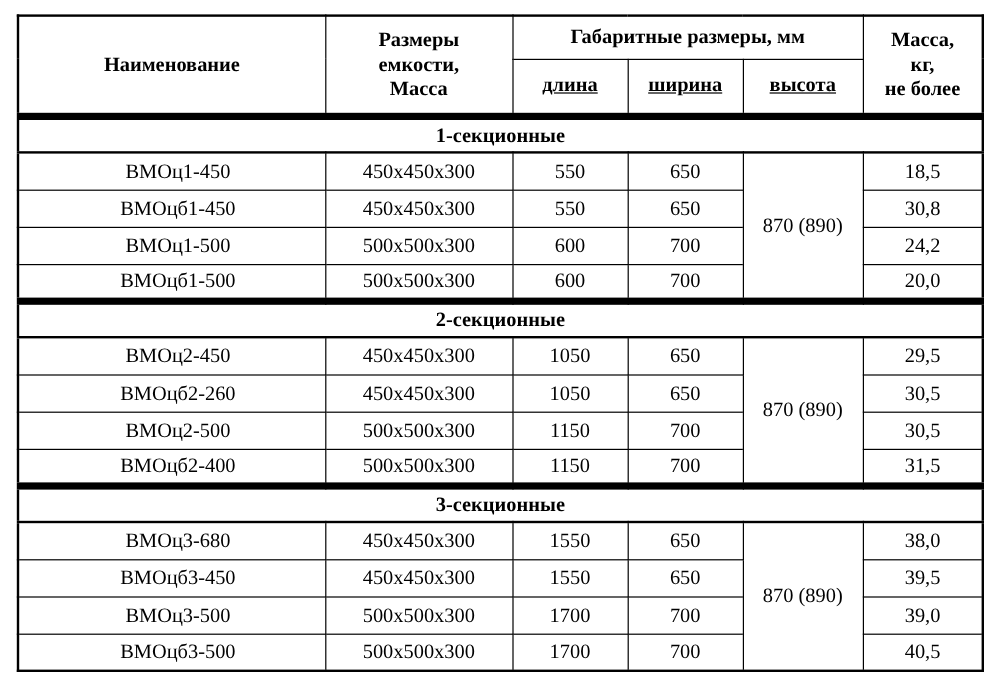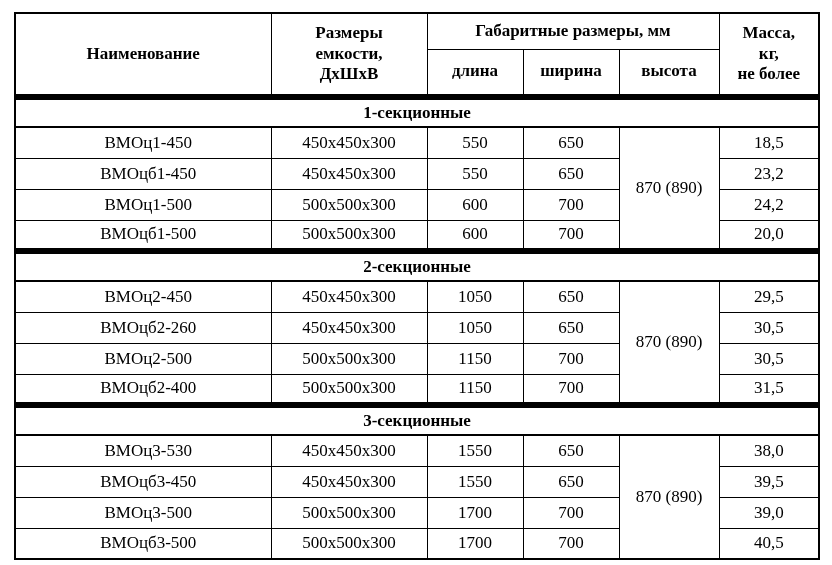--- a/index.html
+++ b/index.html
@@ -28,21 +28,21 @@
     font-size: 17px;
     text-align: center;
     vertical-align: middle;
     overflow: hidden;
   }
   .spec th {
     font-weight: bold;
     line-height: 1.22;
   }
   .spec thead tr.h1 th { height: 36px; }
-  .spec thead tr.h2 th { height: 48px; }
+  .spec thead tr.h2 th { height: 48px; text-decoration: underline; }
   .pre { white-space: pre-line; }
   .spec tr.section-row td {
     height: 30px;
     font-weight: bold;
     border-top: 6px solid #000000;
     border-bottom: 2px solid #000;
   }
   .spec tbody tr.data-row td { height: 31px; }
   .spec td.name {
     text-align: center;
@@ -60,21 +60,21 @@
       <col style="width:96px">
       <col style="width:96px">
       <col style="width:100px">
       <col style="width:100px">
     </colgroup>
     <thead>
       <tr class="h1">
         <th rowspan="2">Наименование</th>
         <th rowspan="2" class="pre">Размеры
 емкости,
-ДхШхВ</th>
+Масса</th>
         <th colspan="3">Габаритные размеры, мм</th>
         <th rowspan="2" class="pre">Масса,
 кг,
 не более</th>
       </tr>
       <tr class="h2">
         <th>длина</th>
         <th>ширина</th>
         <th>высота</th>
       </tr>
@@ -90,21 +90,21 @@
         <td>550</td>
         <td>650</td>
         <td rowspan="4">870 (890)</td>
         <td>18,5</td>
       </tr>
       <tr class="data-row">
         <td class="name">ВМОцб1-450</td>
         <td>450x450x300</td>
         <td>550</td>
         <td>650</td>
-        <td>23,2</td>
+        <td>30,8</td>
       </tr>
       <tr class="data-row">
         <td class="name">ВМОц1-500</td>
         <td>500x500x300</td>
         <td>600</td>
         <td>700</td>
         <td>24,2</td>
       </tr>
       <tr class="data-row">
         <td class="name">ВМОцб1-500</td>
@@ -144,21 +144,21 @@
         <td>500x500x300</td>
         <td>1150</td>
         <td>700</td>
         <td>31,5</td>
       </tr>
 
       <tr class="section-row">
         <td colspan="6">3-секционные</td>
       </tr>
       <tr class="data-row">
-        <td class="name">ВМОц3-530</td>
+        <td class="name">ВМОц3-680</td>
         <td>450x450x300</td>
         <td>1550</td>
         <td>650</td>
         <td rowspan="4">870 (890)</td>
         <td>38,0</td>
       </tr>
       <tr class="data-row">
         <td class="name">ВМОцб3-450</td>
         <td>450x450x300</td>
         <td>1550</td>

